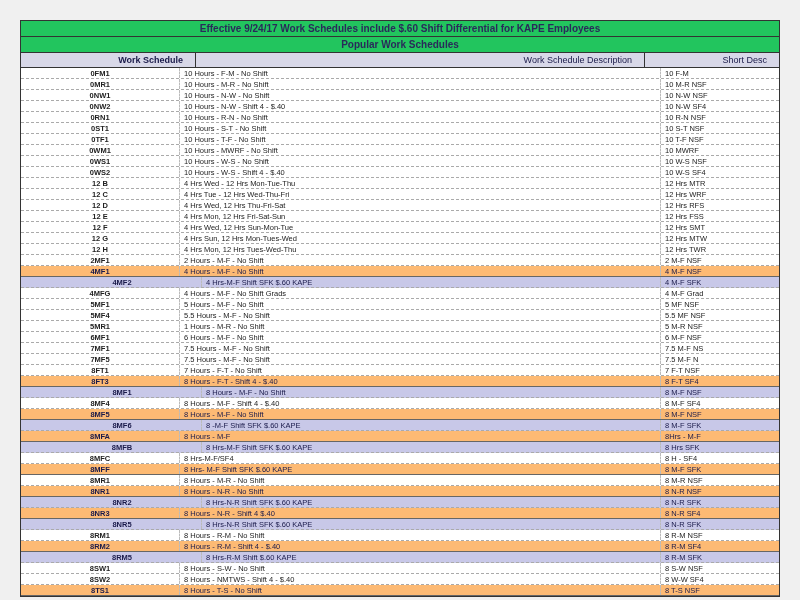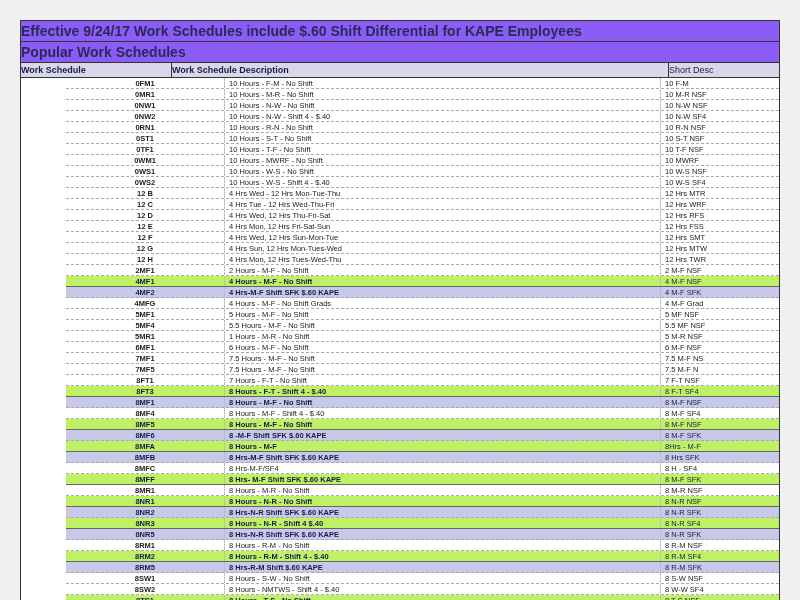--- a/index.html
+++ b/index.html
@@ -10,69 +10,69 @@
     font-size: 8px;
     display: flex;
     justify-content: center;
   }
   .sheet {
     background: #fff;
     width: 760px;
     border: 1px solid #333;
   }
   .title-row {
-    background: #8b5cf6;
-    text-align: left;
+    background: #22c55e;
+    text-align: center;
     font-weight: bold;
     color: #2a2a5a;
     border-bottom: 1px solid #333;
     padding: 2px 0;
-    font-size: 14px;
+    font-size: 10px;
   }
   .header-row {
     display: flex;
     background: #d8d8e8;
     font-weight: bold;
     color: #1a1a4a;
     border-bottom: 1px solid #333;
     font-size: 9px;
   }
   .header-row > div {
-    padding: 2px 0;
-    text-align: left;
+    padding: 2px 12px;
+    text-align: right;
     border-right: 1px solid #333;
   }
   .header-row > div:last-child { border-right: none; }
   .row {
     display: flex;
     border-bottom: 1px dashed #aaa;
     font-size: 7.5px;
     line-height: 1.2;
-    margin-left: 45px;
   }
   .row.hdr {
-    background: #bef264;
+    background: #fdba74;
     font-weight: bold;
     color: #1a1a4a;
     border-bottom: 1px solid #666;
   }
   .row.hl {
     background: #c8c8e8;
     font-weight: bold;
     color: #1a1a4a;
+    padding-left: 22px;
   }
   .row > div {
     padding: 0.5px 4px;
     border-right: 1px dashed #bbb;
     overflow: hidden;
     white-space: nowrap;
   }
   .row > div:last-child { border-right: none; }
   .c1 { width: 150px; text-align: center; font-weight: bold; color: #1a1a4a; }
-  .c2 { flex: 1; font-weight: bold; color: #1a1a4a; }
+  .c2 { flex: 1; font-weight: normal; color: #1a1a4a; }
   .c3 { width: 110px; font-weight: normal; color: #1a1a4a; }
   .row:not(.hdr):not(.hl) .c2,
   .row:not(.hdr):not(.hl) .c3 { font-weight: normal; color: #222; }
   .row:not(.hdr):not(.hl) .c1 { font-weight: bold; color: #222; }
 </style>
 </head>
 <body>
 
 <div class="sheet">
   <div class="title-row">Effective 9/24/17 Work Schedules include $.60 Shift Differential for KAPE Employees</div>

